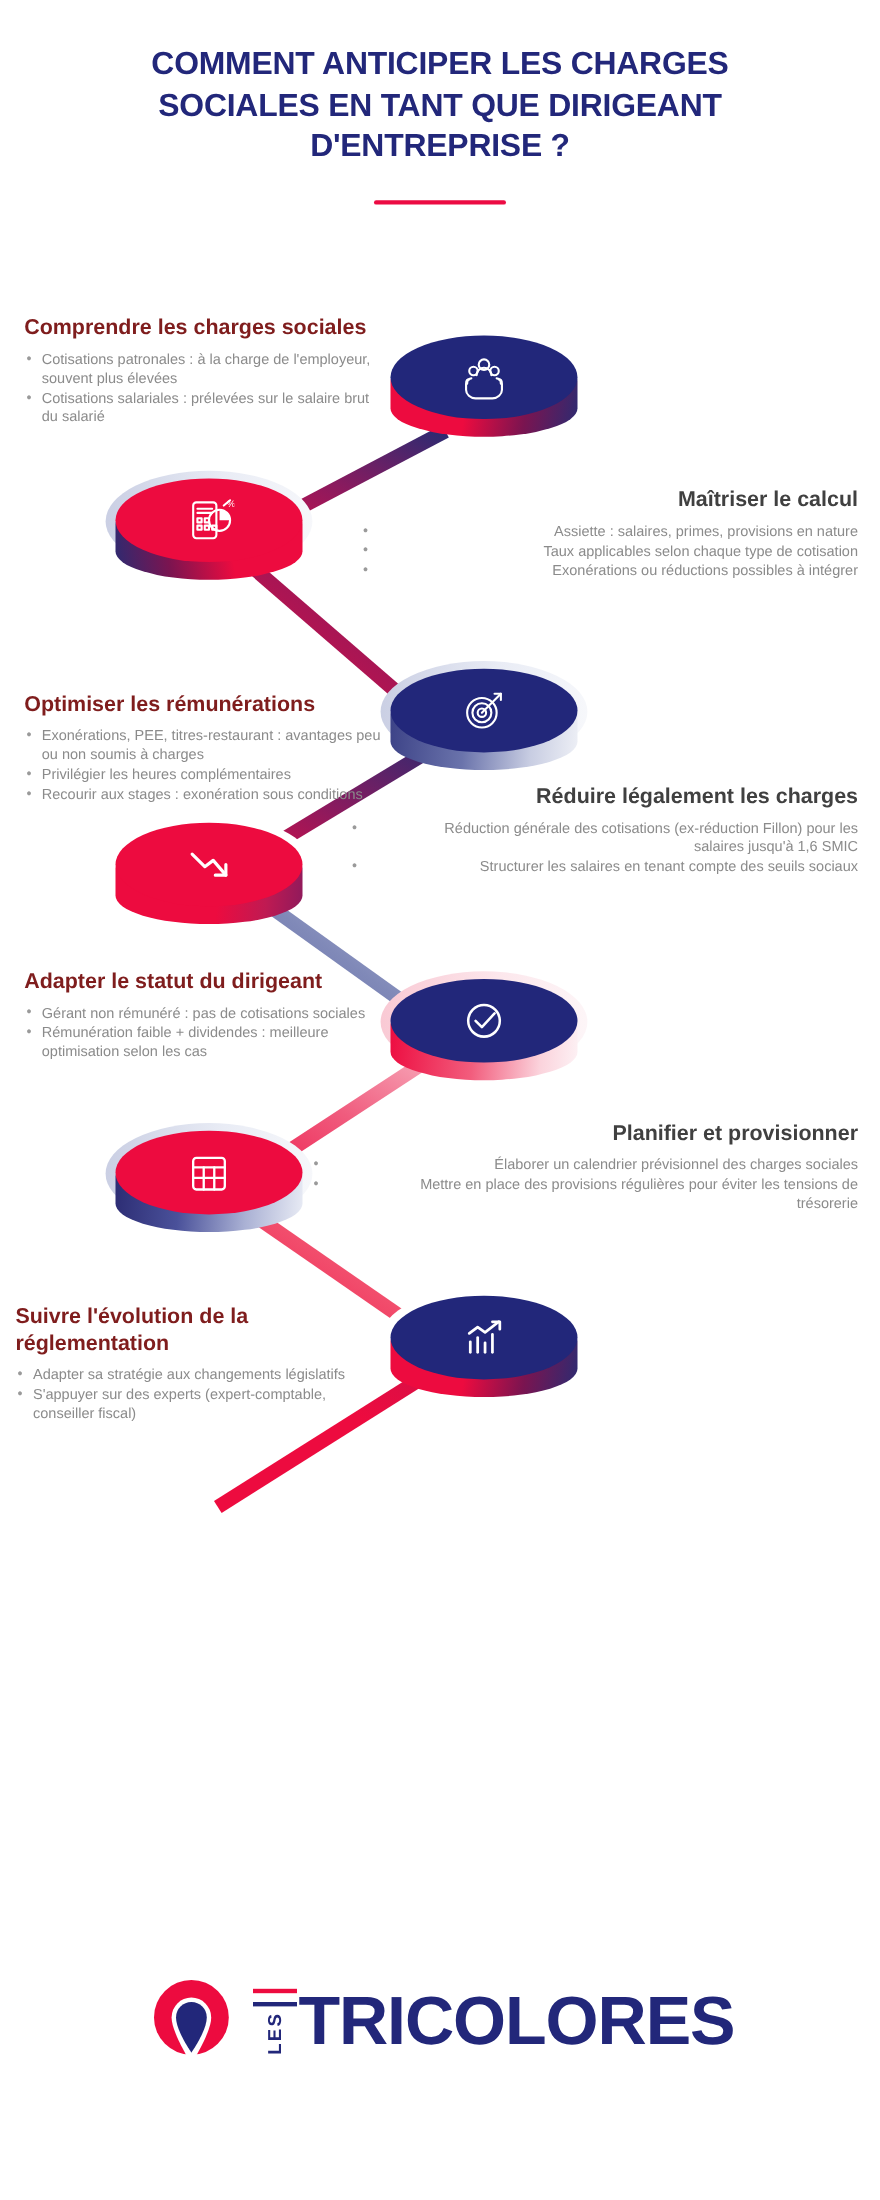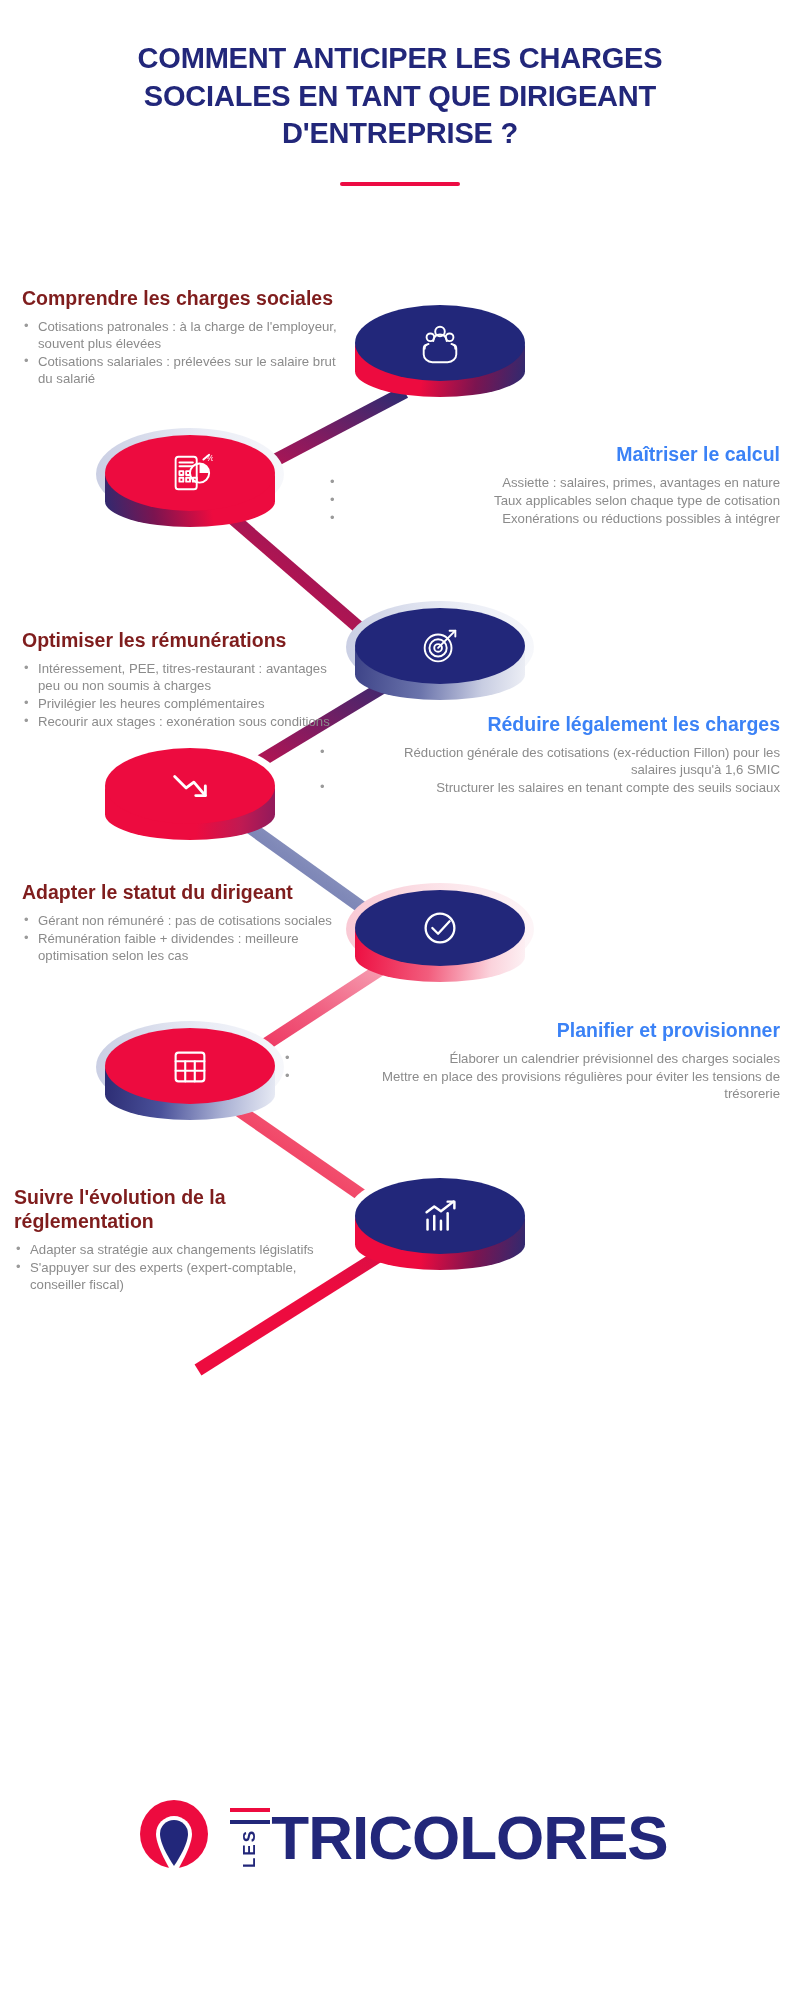--- a/index.html
+++ b/index.html
@@ -58,21 +58,21 @@
   .side-rd { background:linear-gradient(95deg,#ed0b3f 0%,#ed0b3f 55%,#c01a52 80%,#8e1a5c 100%); }
 
   .halo-blue { background:linear-gradient(95deg,#c9cee3 0%,#e9ecf5 55%,#f7f8fb 100%); }
   .halo-pink { background:linear-gradient(95deg,#f9c8d3 0%,#fce7ec 55%,#fdf6f8 100%); }
   .halo-wht  { background:#ffffff; }
 
   
   .block { position:absolute; z-index:3; }
   .block h2 { font-size:19.5px; font-weight:bold; line-height:1.24; margin-bottom:9px; }
   .h-red  h2 { color:#7f1d1d; }
-  .h-navy h2 { color:#3b82f6; }
+  .h-navy h2 { color:#404040; }
   .block ul { list-style:none; }
   .block li {
     position:relative;
     font-size:13.2px;
     color:#8b8b8b;
     line-height:1.28;
     margin-bottom:1px;
   }
   .al-left  li { padding-left:16px; text-align:left; }
   .al-left  li:before {
@@ -267,30 +267,30 @@
     <h2>Comprendre les charges sociales</h2>
     <ul>
       <li>Cotisations patronales : à la charge de l'employeur, souvent plus élevées</li>
       <li>Cotisations salariales : prélevées sur le salaire brut du salarié</li>
     </ul>
   </div>
 
   <div class="block h-navy al-right" style="left:390px; top:442px; width:390px;">
     <h2>Maîtriser le calcul</h2>
     <ul>
-      <li><span class="bl" style="left:-60px;">•</span><span>Assiette : salaires, primes, avantages en nature</span></li>
+      <li><span class="bl" style="left:-60px;">•</span><span>Assiette : salaires, primes, provisions en nature</span></li>
       <li><span class="bl" style="left:-60px;">•</span><span>Taux applicables selon chaque type de cotisation</span></li>
       <li><span class="bl" style="left:-60px;">•</span><span>Exonérations ou réductions possibles à intégrer</span></li>
     </ul>
   </div>
 
   <div class="block h-red al-left" style="left:22px; top:628px; width:330px;">
     <h2>Optimiser les rémunérations</h2>
     <ul>
-      <li>Intéressement, PEE, titres-restaurant : avantages peu ou non soumis à charges</li>
+      <li>Exonérations, PEE, titres-restaurant : avantages peu ou non soumis à charges</li>
       <li>Privilégier les heures complémentaires</li>
       <li>Recourir aux stages : exonération sous conditions</li>
     </ul>
   </div>
 
   <div class="block h-navy al-right" style="left:380px; top:712px; width:400px;">
     <h2>Réduire légalement les charges</h2>
     <ul>
       <li><span class="bl" style="left:-60px;">•</span><span>Réduction générale des cotisations (ex-réduction Fillon) pour les salaires jusqu'à 1,6 SMIC</span></li>
       <li><span class="bl" style="left:-60px;">•</span><span>Structurer les salaires en tenant compte des seuils sociaux</span></li>

